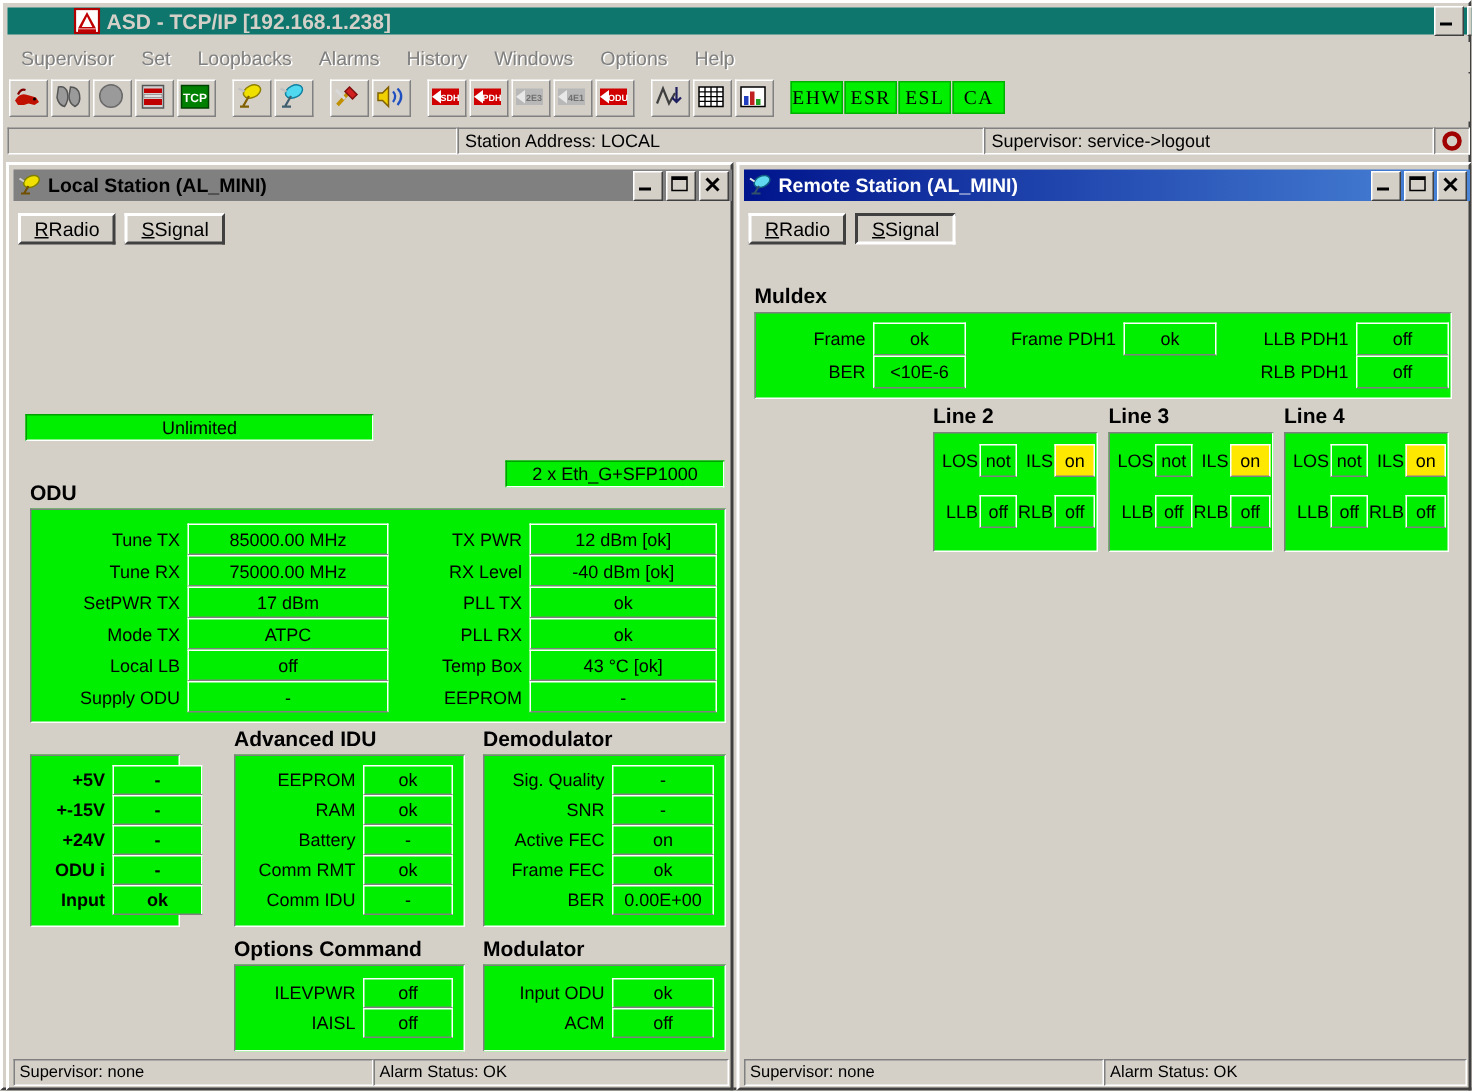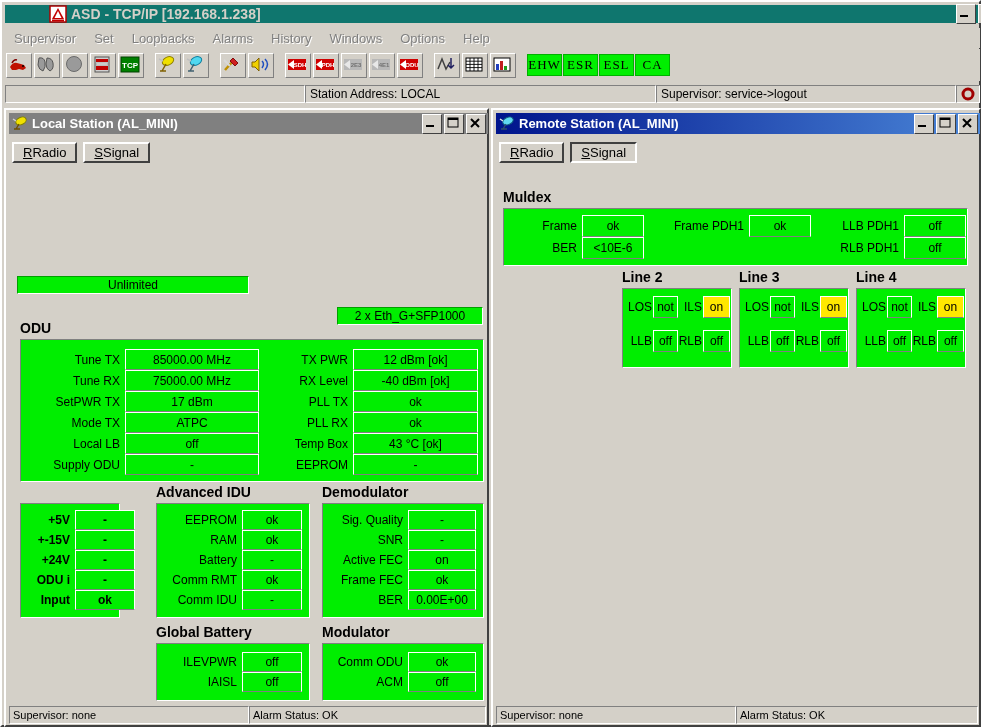--- a/index.html
+++ b/index.html
@@ -46,21 +46,21 @@
   .mstatus .s4{width:24px;justify-content:center;}
 
   
   .subwin{position:absolute;background:#d4d0c8;box-sizing:border-box;
           border-top:2px solid #ffffff;border-left:2px solid #ffffff;border-right:2px solid #404040;border-bottom:2px solid #404040;}
   .sub-title{position:absolute;left:3px;top:3px;height:21px;display:flex;align-items:center;}
   .sub-title.gray{background:#808080;}
   .sub-title.blue{background:linear-gradient(to right,#00148c,#4a86d8);}
   .sub-title .st-ico{width:17px;height:17px;margin:0 4px 0 2px;position:relative;flex:none;}
   .sub-title .st-text{font-size:13px;font-weight:bold;flex:1;white-space:nowrap;overflow:hidden;}
-  .sub-title.gray .st-text{color:#ffffff;}
+  .sub-title.gray .st-text{color:#000000;}
   .sub-title.blue .st-text{color:#ffffff;}
 
   
   .tabrow{position:absolute;display:flex;gap:6px;}
   .tab{height:21px;padding:0 9px;display:flex;align-items:center;font-size:13px;color:#000;background:#d4d0c8;box-sizing:border-box;}
   .tab.raised{border-top:2px solid #ffffff;border-left:2px solid #ffffff;border-right:2px solid #404040;border-bottom:2px solid #404040;}
   .tab.sunken{border-top:2px solid #404040;border-left:2px solid #404040;border-right:2px solid #ffffff;border-bottom:2px solid #ffffff;}
   .tab u{text-decoration:underline;}
 
   
@@ -397,34 +397,34 @@
           <span class="fval">-</span>
           <span class="flab">Active FEC</span>
           <span class="fval">on</span>
           <span class="flab">Frame FEC</span>
           <span class="fval">ok</span>
           <span class="flab">BER</span>
           <span class="fval">0.00E+00</span>
         </div>
       </div>
 
-      <div class="ghead" style="left:150px;top:514px;">Global Battery</div>
+      <div class="ghead" style="left:150px;top:514px;">Options Command</div>
       <div class="gpanel" style="left:150px;top:533px;width:154px;height:58px;">
         <div class="fgrid" style="left:0px;top:8px;grid-template-columns:85px 60px;grid-auto-rows:20px;">
           <span class="flab">ILEVPWR</span>
           <span class="fval">off</span>
           <span class="flab">IAISL</span>
           <span class="fval">off</span>
         </div>
       </div>
 
       <div class="ghead" style="left:316px;top:514px;">Modulator</div>
       <div class="gpanel" style="left:316px;top:533px;width:162px;height:58px;">
         <div class="fgrid" style="left:0px;top:8px;grid-template-columns:85px 68px;grid-auto-rows:20px;">
-          <span class="flab">Comm ODU</span>
+          <span class="flab">Input ODU</span>
           <span class="fval">ok</span>
           <span class="flab">ACM</span>
           <span class="fval">off</span>
         </div>
       </div>
 
       <div class="substatus" style="left:3px;top:595px;width:477px;">
         <span class="seg" style="width:240px;">Supervisor: none</span>
         <span class="seg" style="flex:1;">Alarm Status: OK</span>
       </div>

